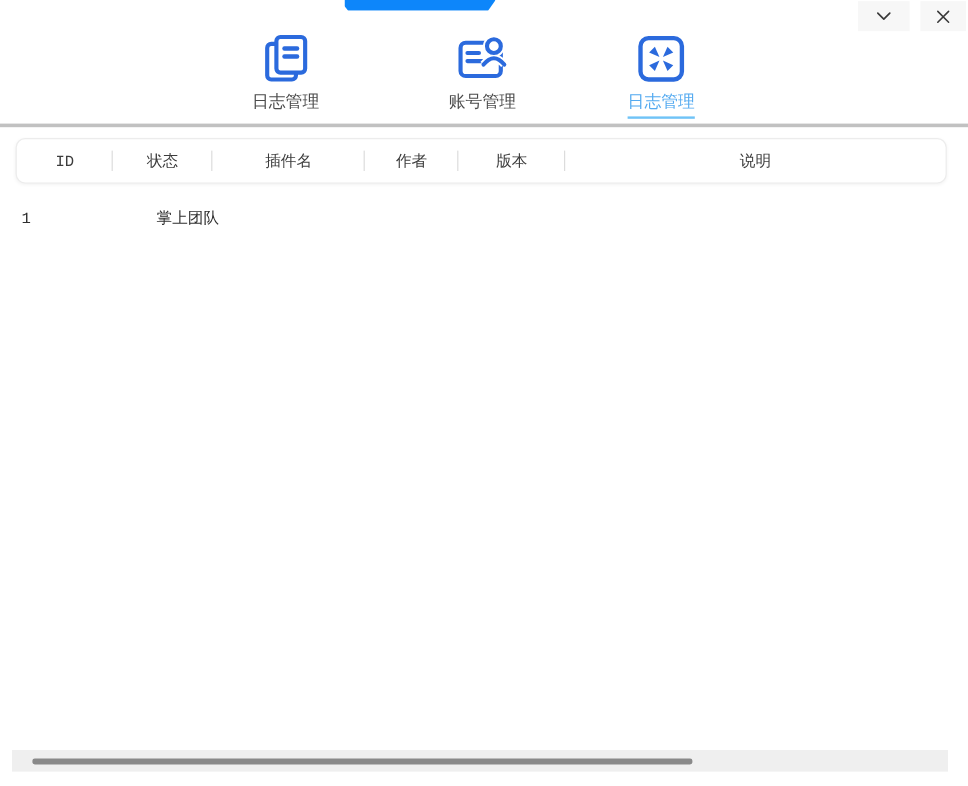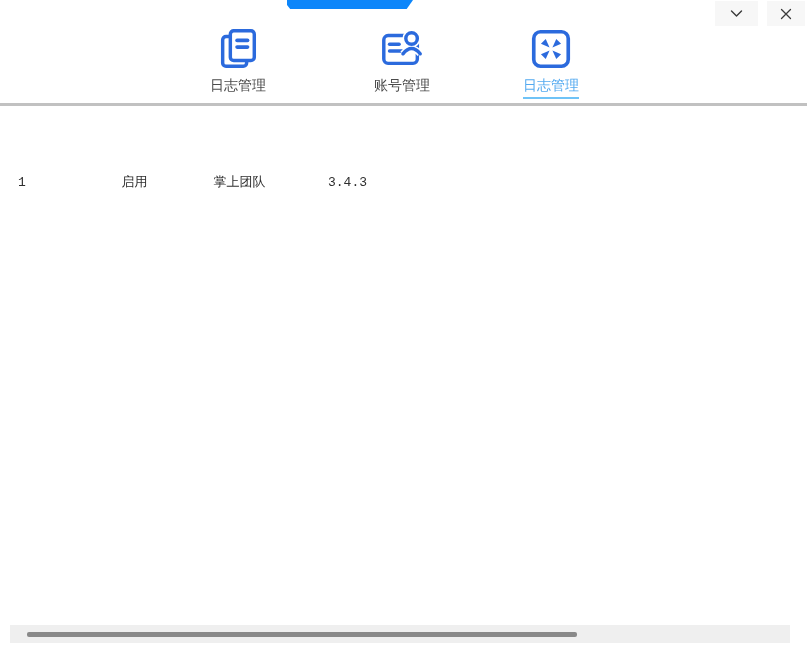--- a/index.html
+++ b/index.html
@@ -163,25 +163,31 @@
         <polygon points="29.5,13.5 34.5,18.5 25.5,22.5" fill="#2b6add"></polygon>
         <polygon points="13.5,29.5 18.5,34.5 22.5,25.5" fill="#2b6add"></polygon>
         <polygon points="34.5,29.5 29.5,34.5 25.5,25.5" fill="#2b6add"></polygon>
       </svg>
     </span>
     <span class="tab-label">日志管理</span>
   </div>
 
   <div class="header-divider"></div>
 
+  <div class="table-header">
+    <div class="hcell c-id">ID</div>
+    <div class="hcell c-status">状态</div>
+    <div class="hcell c-name">插件名</div>
+    <div class="hcell c-author">作者</div>
+    <div class="hcell c-version">版本</div>
+    <div class="hcell c-desc">说明</div>
+  </div>
 
   <div class="table-row">
     <div class="bcell c-id">1</div>
-    <div class="bcell c-status">启用</div>
     <div class="bcell c-name">掌上团队</div>
-    <div class="bcell c-version">3.4.3</div>
   </div>
 
   <div class="h-scrollbar">
     <div class="thumb"></div>
   </div>
 
 </div>
 
 </body></html>

